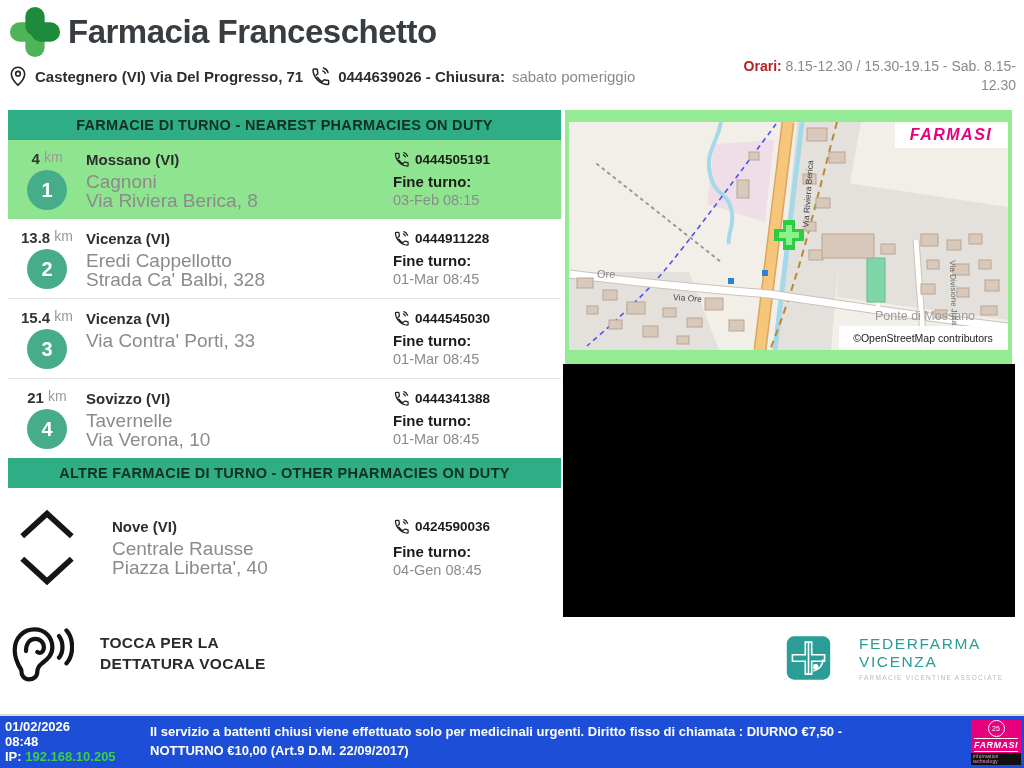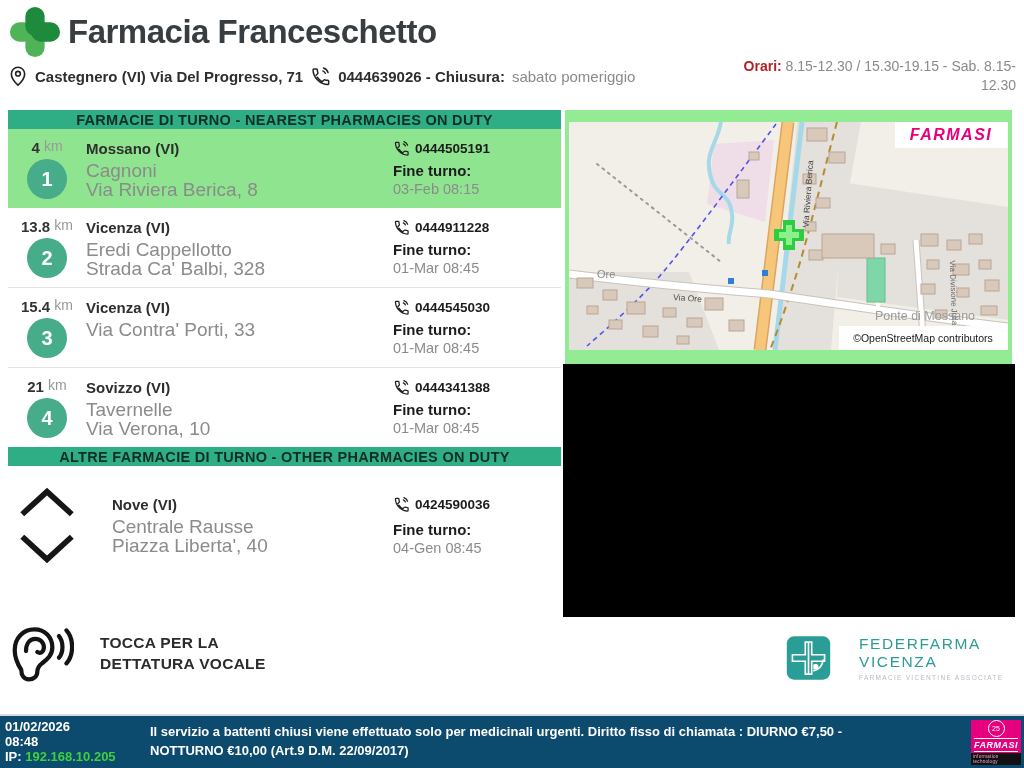--- a/index.html
+++ b/index.html
@@ -12,21 +12,21 @@
   .addr{position:absolute;left:8px;top:65px;display:flex;align-items:center;gap:7px;
         font-size:15px;font-weight:bold;color:#2e2e2e;}
   .addr .muted{font-weight:normal;color:#8a8a8a;text-align:center;}
   .addr svg{flex:0 0 auto;}
   .orari{position:absolute;right:8px;top:57px;width:285px;text-align:right;
          font-size:14px;color:#8a8a8a;line-height:19px;}
   .orari .red{color:#b22222;font-weight:bold;}
 
   
   .list{position:absolute;left:8px;top:110px;width:553px;}
-  .sec-header{height:19px;background:#2fae85;display:flex;align-items:center;justify-content:center;
+  .sec-header{height:30px;background:#2fae85;display:flex;align-items:center;justify-content:center;
               font-size:14.5px;font-weight:bold;color:#0f2f24;letter-spacing:.3px;}
   .row{display:flex;align-items:flex-start;padding:9px 0;min-height:62px;box-sizing:border-box;}
   .row.hl{background:#8fe58f;}
   .row.sep{border-top:1px solid #e3e3e3;}
   .dist-col{width:78px;display:flex;flex-direction:column;align-items:center;flex:0 0 auto;}
   .dist{font-size:15px;color:#333;margin-bottom:3px;white-space:nowrap;}
   .d-num{font-weight:bold;}
   .d-unit{font-weight:normal;color:#999;font-size:14px;vertical-align:2px;}
   .badge{width:40px;height:40px;border-radius:50%;background:#47ac89;color:#fff;
          display:flex;align-items:center;justify-content:center;font-size:20px;font-weight:bold;}
@@ -55,21 +55,21 @@
   
   .voice{position:absolute;left:10px;top:622px;display:flex;align-items:center;gap:26px;cursor:pointer;}
   .voice-text{font-size:15.5px;font-weight:600;color:#2b2b2b;letter-spacing:.3px;line-height:21px;}
 
   
   .feder{position:absolute;left:786px;top:630px;display:flex;align-items:center;gap:28px;}
   .feder-title{font-size:15.5px;color:#2a9d96;letter-spacing:1.6px;font-weight:500;}
   .feder-sub{font-size:6.5px;color:#b8b8c6;letter-spacing:1.3px;margin-top:3px;}
 
   
-  .footer{position:absolute;left:0;bottom:0;width:1024px;height:52px;background:#0c4a6e;border-top:2px solid #dcdcdc;box-sizing:content-box;}
+  .footer{position:absolute;left:0;bottom:0;width:1024px;height:52px;background:#1d4ed8;border-top:2px solid #dcdcdc;box-sizing:content-box;}
   .f-left{position:absolute;left:5px;top:3px;font-size:13px;font-weight:600;color:#fff;line-height:15px;}
   .f-ip{color:#3ed13e;}
   .f-notice{position:absolute;left:150px;top:6px;width:716px;color:#fff;
             font-size:13px;font-weight:600;line-height:19px;}
   .farmasi-box{position:absolute;right:3px;top:4px;width:50px;height:45px;background:#e6007e;
                display:flex;flex-direction:column;align-items:center;justify-content:center;gap:1px;}
   .f-badge{width:15px;height:15px;border:1px solid #fff;border-radius:50%;color:#fff;font-size:7px;
            display:flex;align-items:center;justify-content:center;}
   .f-name{color:#fff;font-size:9px;font-weight:bold;font-style:italic;letter-spacing:.5px;
           border-top:1px solid #fff;border-bottom:1px solid #fff;padding:1px 0;}

